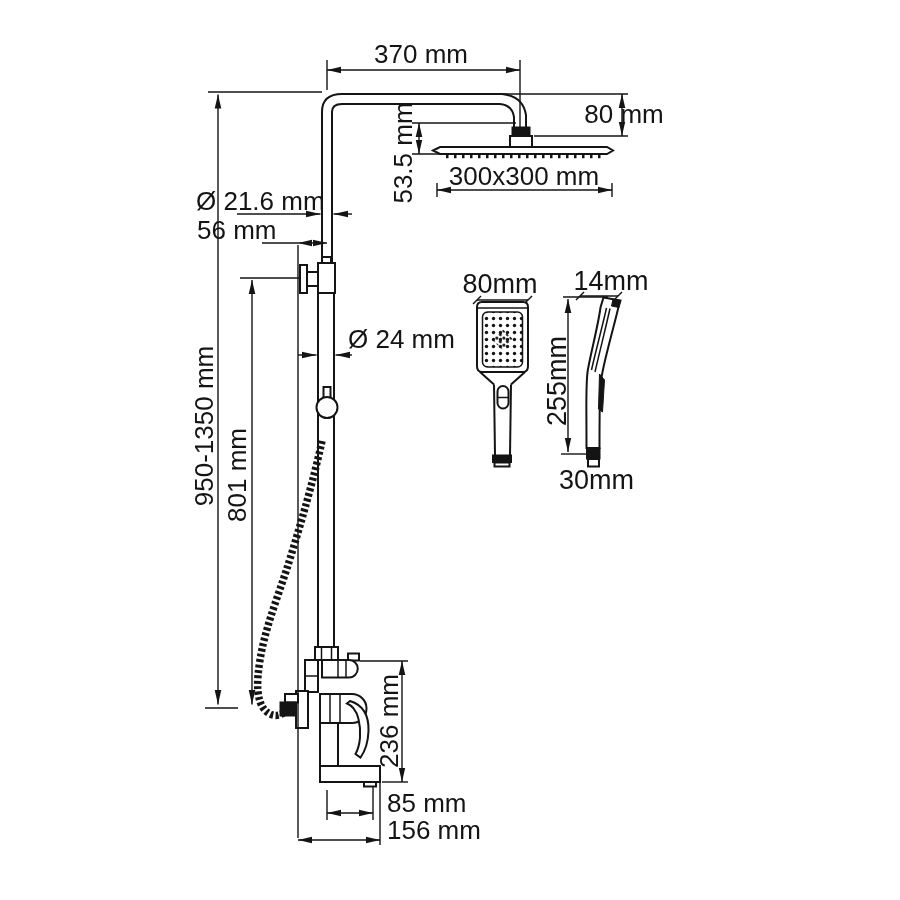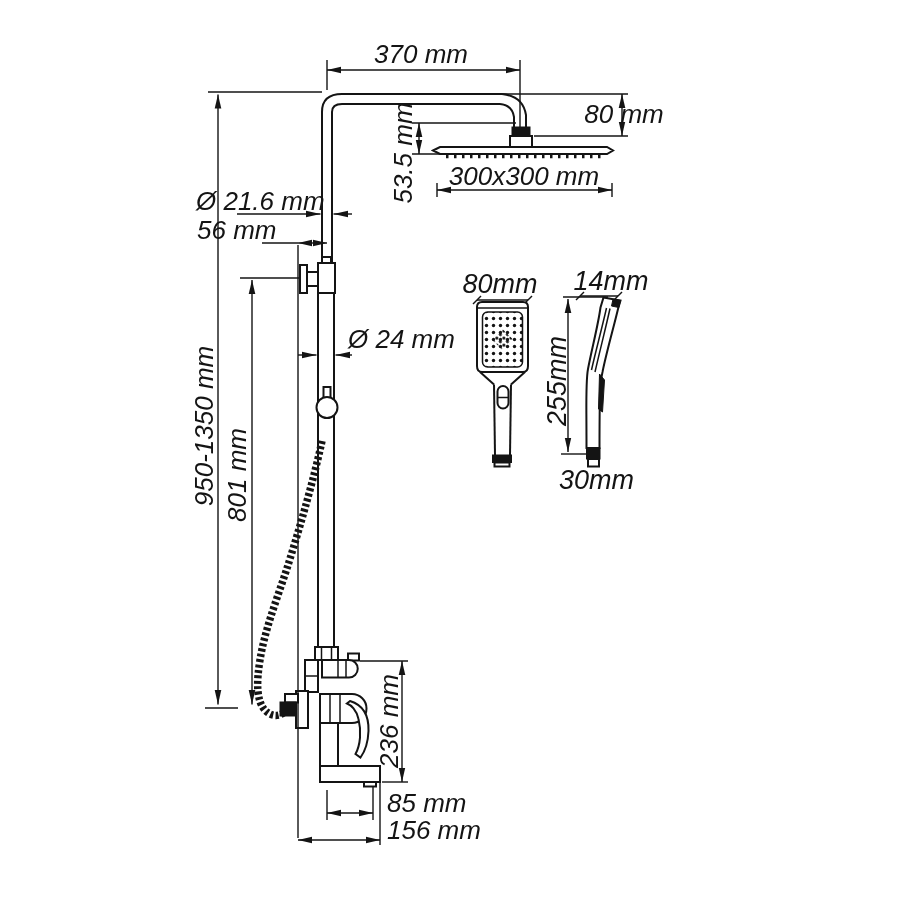--- a/index.html
+++ b/index.html
@@ -2,21 +2,20 @@
 <html><head>
 <meta charset="utf-8">
 <style>
   html, body { margin: 0; padding: 0; background: #fff; }
   .stage {
     position: relative;
     width: 792px; height: 900px;
     background: #ffffff;
     font-family: "Liberation Sans", sans-serif;
     overflow: hidden;
-    font-style: italic;
   }
   svg text {
     font-family: "Liberation Sans", sans-serif;
     fill: #141414;
   }
   .lbl   { font-size: 26px; }
   .lblh  { font-size: 27px; }
   .part  { stroke: #141414; stroke-width: 2; fill: none; }
   .partw { stroke: #141414; stroke-width: 2; fill: #ffffff; }
   .dark  { stroke: #141414; stroke-width: 1; fill: #141414; }

